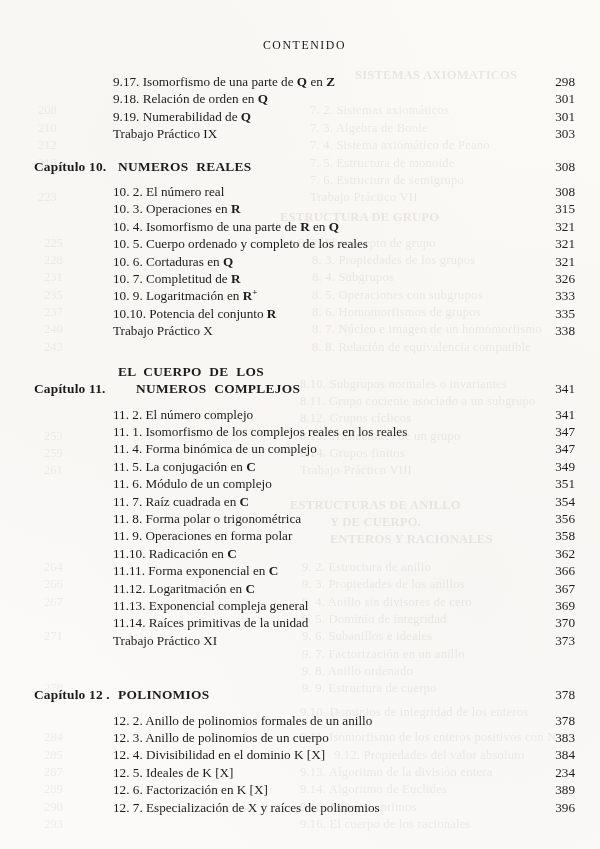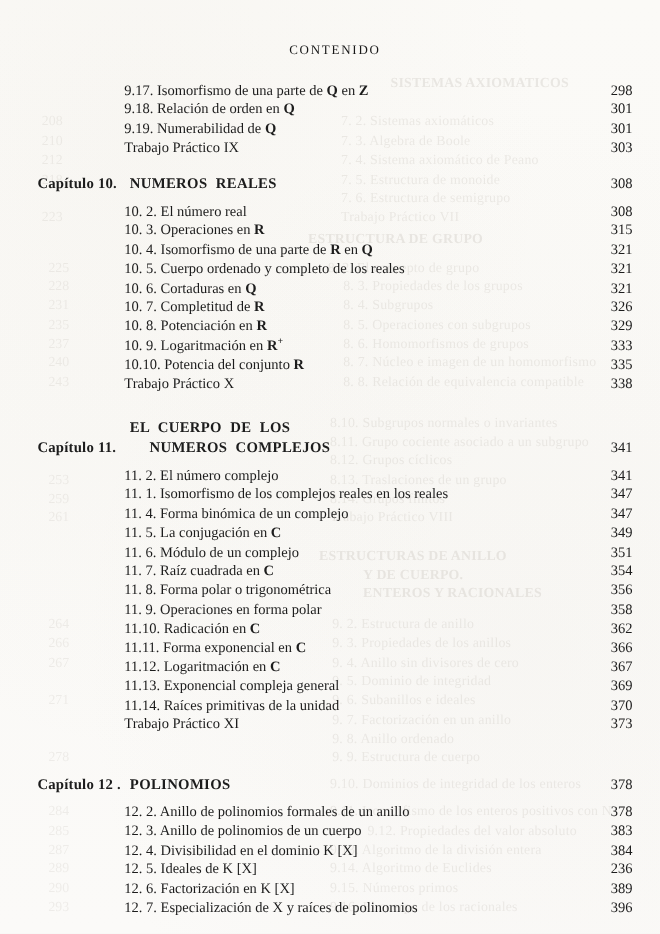--- a/index.html
+++ b/index.html
@@ -203,24 +203,20 @@
           </div>
           <div class="row entry-row">
             <span class="lbl">10. 6. Cortaduras en <b>Q</b></span>
             <span class="pg">321</span>
           </div>
           <div class="row entry-row">
             <span class="lbl">10. 7. Completitud de <b>R</b></span>
             <span class="pg">326</span>
           </div>
           <div class="row entry-row">
-            <span class="lbl">10. 8. Potenciación en <b>R</b></span>
-            <span class="pg">329</span>
-          </div>
-          <div class="row entry-row">
             <span class="lbl">10. 9. Logaritmación en <b>R</b><sup>+</sup></span>
             <span class="pg">333</span>
           </div>
           <div class="row entry-row">
             <span class="lbl">10.10. Potencia del conjunto <b>R</b></span>
             <span class="pg">335</span>
           </div>
           <div class="row entry-row">
             <span class="lbl">Trabajo Práctico X</span>
             <span class="pg">338</span>
@@ -307,21 +303,21 @@
           <div class="row entry-row">
             <span class="lbl">12. 3. Anillo de polinomios de un cuerpo</span>
             <span class="pg">383</span>
           </div>
           <div class="row entry-row">
             <span class="lbl">12. 4. Divisibilidad en el dominio K [X]</span>
             <span class="pg">384</span>
           </div>
           <div class="row entry-row">
             <span class="lbl">12. 5. Ideales de K [X]</span>
-            <span class="pg">236</span>
+            <span class="pg">234</span>
           </div>
           <div class="row entry-row">
             <span class="lbl">12. 6. Factorización en K [X]</span>
             <span class="pg">389</span>
           </div>
           <div class="row entry-row">
             <span class="lbl">12. 7. Especialización de X y raíces de polinomios</span>
             <span class="pg">396</span>
           </div>
         </div>

